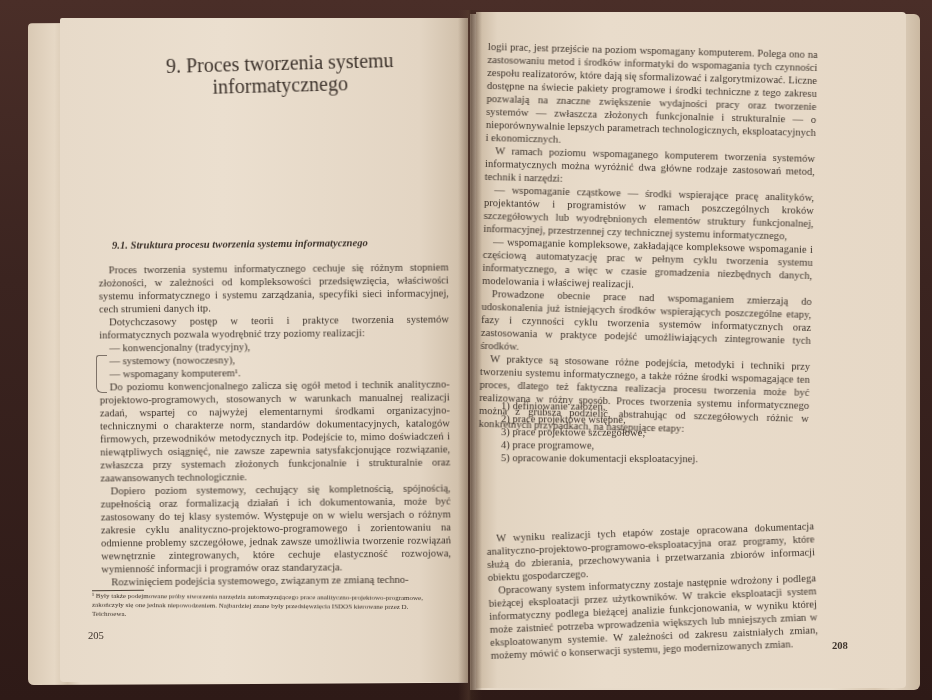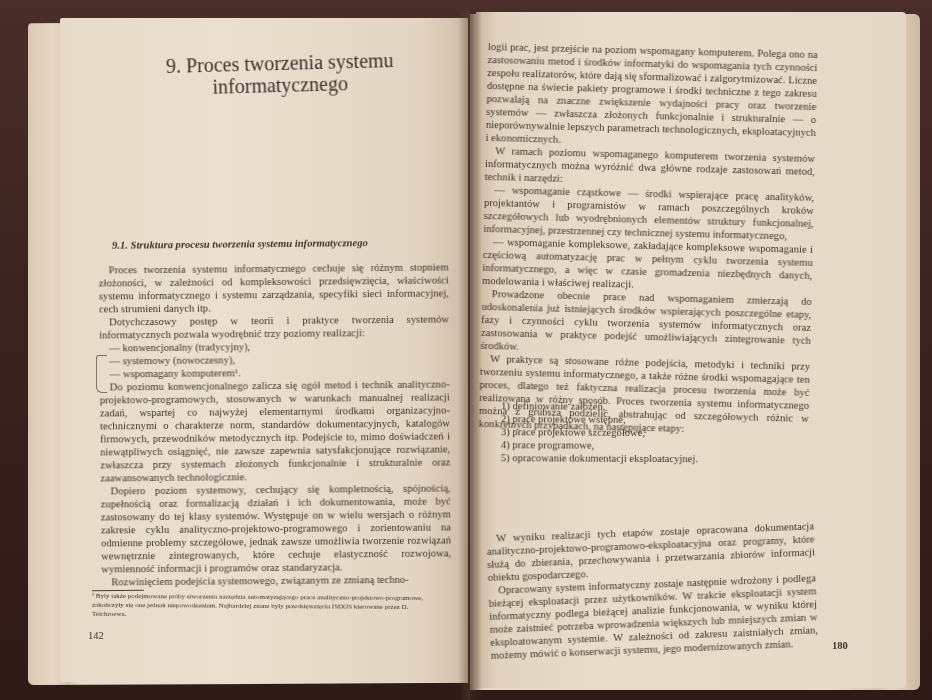--- a/index.html
+++ b/index.html
@@ -99,21 +99,21 @@
   <p class="list-item">— wspomagany komputerem¹.</p>
   <p class="indent">Do poziomu konwencjonalnego zalicza się ogół metod i technik analityczno-projektowo-programowych, stosowanych w warunkach manualnej realizacji zadań, wspartej co najwyżej elementarnymi środkami organizacyjno-technicznymi o charakterze norm, standardów dokumentacyjnych, katalogów firmowych, przewodników metodycznych itp. Podejście to, mimo doświadczeń i niewątpliwych osiągnięć, nie zawsze zapewnia satysfakcjonujące rozwiązanie, zwłaszcza przy systemach złożonych funkcjonalnie i strukturalnie oraz zaawansowanych technologicznie.</p>
   <p class="indent">Dopiero poziom systemowy, cechujący się kompletnością, spójnością, zupełnością oraz formalizacją działań i ich dokumentowania, może być zastosowany do tej klasy systemów. Występuje on w wielu wersjach o różnym zakresie cyklu analityczno-projektowo-programowego i zorientowaniu na odmienne problemy szczegółowe, jednak zawsze umożliwia tworzenie rozwiązań wewnętrznie zintegrowanych, które cechuje elastyczność rozwojowa, wymienność informacji i programów oraz standaryzacja.</p>
   <p class="indent">Rozwinięciem podejścia systemowego, związanym ze zmianą techno-</p>
 </div>
 
 <div class="bracket-mark"></div>
 
 <div class="footnote-rule"></div>
 <div class="footnote blur">¹ Były także podejmowane próby stworzenia narzędzia automatyzującego prace analityczno-projektowo-programowe, zakończyły się one jednak niepowodzeniem. Najbardziej znane były przedsięwzięcia ISDOS kierowane przez D. Teichroewa.</div>
-<div class="page-num-left blur">142</div>
+<div class="page-num-left blur">205</div>
 
 <div class="text right-body blur">
   <p>logii prac, jest przejście na poziom wspomagany komputerem. Polega ono na zastosowaniu metod i środków informatyki do wspomagania tych czynności zespołu realizatorów, które dają się sformalizować i zalgorytmizować. Liczne dostępne na świecie pakiety programowe i środki techniczne z tego zakresu pozwalają na znaczne zwiększenie wydajności pracy oraz tworzenie systemów — zwłaszcza złożonych funkcjonalnie i strukturalnie — o nieporównywalnie lepszych parametrach technologicznych, eksploatacyjnych i ekonomicznych.</p>
   <p class="indent">W ramach poziomu wspomaganego komputerem tworzenia systemów informatycznych można wyróżnić dwa główne rodzaje zastosowań metod, technik i narzędzi:</p>
   <p class="indent">— wspomaganie cząstkowe — środki wspierające pracę analityków, projektantów i programistów w ramach poszczególnych kroków szczegółowych lub wyodrębnionych elementów struktury funkcjonalnej, informacyjnej, przestrzennej czy technicznej systemu informatycznego,</p>
   <p class="indent">— wspomaganie kompleksowe, zakładające kompleksowe wspomaganie i częściową automatyzację prac w pełnym cyklu tworzenia systemu informatycznego, a więc w czasie gromadzenia niezbędnych danych, modelowania i właściwej realizacji.</p>
   <p class="indent">Prowadzone obecnie prace nad wspomaganiem zmierzają do udoskonalenia już istniejących środków wspierających poszczególne etapy, fazy i czynności cyklu tworzenia systemów informatycznych oraz zastosowania w praktyce podejść umożliwiających zintegrowanie tych środków.</p>
   <p class="indent">W praktyce są stosowane różne podejścia, metodyki i techniki przy tworzeniu systemu informatycznego, a także różne środki wspomagające ten proces, dlatego też faktyczna realizacja procesu tworzenia może być realizowana w różny sposób. Proces tworzenia systemu informatycznego można z grubsza podzielić, abstrahując od szczegółowych różnic w konkretnych przypadkach, na następujące etapy:</p>
 </div>
 
@@ -123,13 +123,13 @@
   <p class="numbered">3)  prace projektowe szczegółowe,</p>
   <p class="numbered">4)  prace programowe,</p>
   <p class="numbered">5)  opracowanie dokumentacji eksploatacyjnej.</p>
 </div>
 
 <div class="text right-body-3 blur">
   <p class="indent">W wyniku realizacji tych etapów zostaje opracowana dokumentacja analityczno-projektowo-programowo-eksploatacyjna oraz programy, które służą do zbierania, przechowywania i przetwarzania zbiorów informacji obiektu gospodarczego.</p>
   <p class="indent">Opracowany system informatyczny zostaje następnie wdrożony i podlega bieżącej eksploatacji przez użytkowników. W trakcie eksploatacji system informatyczny podlega bieżącej analizie funkcjonowania, w wyniku której może zaistnieć potrzeba wprowadzenia większych lub mniejszych zmian w eksploatowanym systemie. W zależności od zakresu zaistniałych zmian, możemy mówić o konserwacji systemu, jego modernizowanych zmian.</p>
 </div>
 
-<div class="page-num-right blur">180</div>
+<div class="page-num-right blur">208</div>
 
 </body></html>

